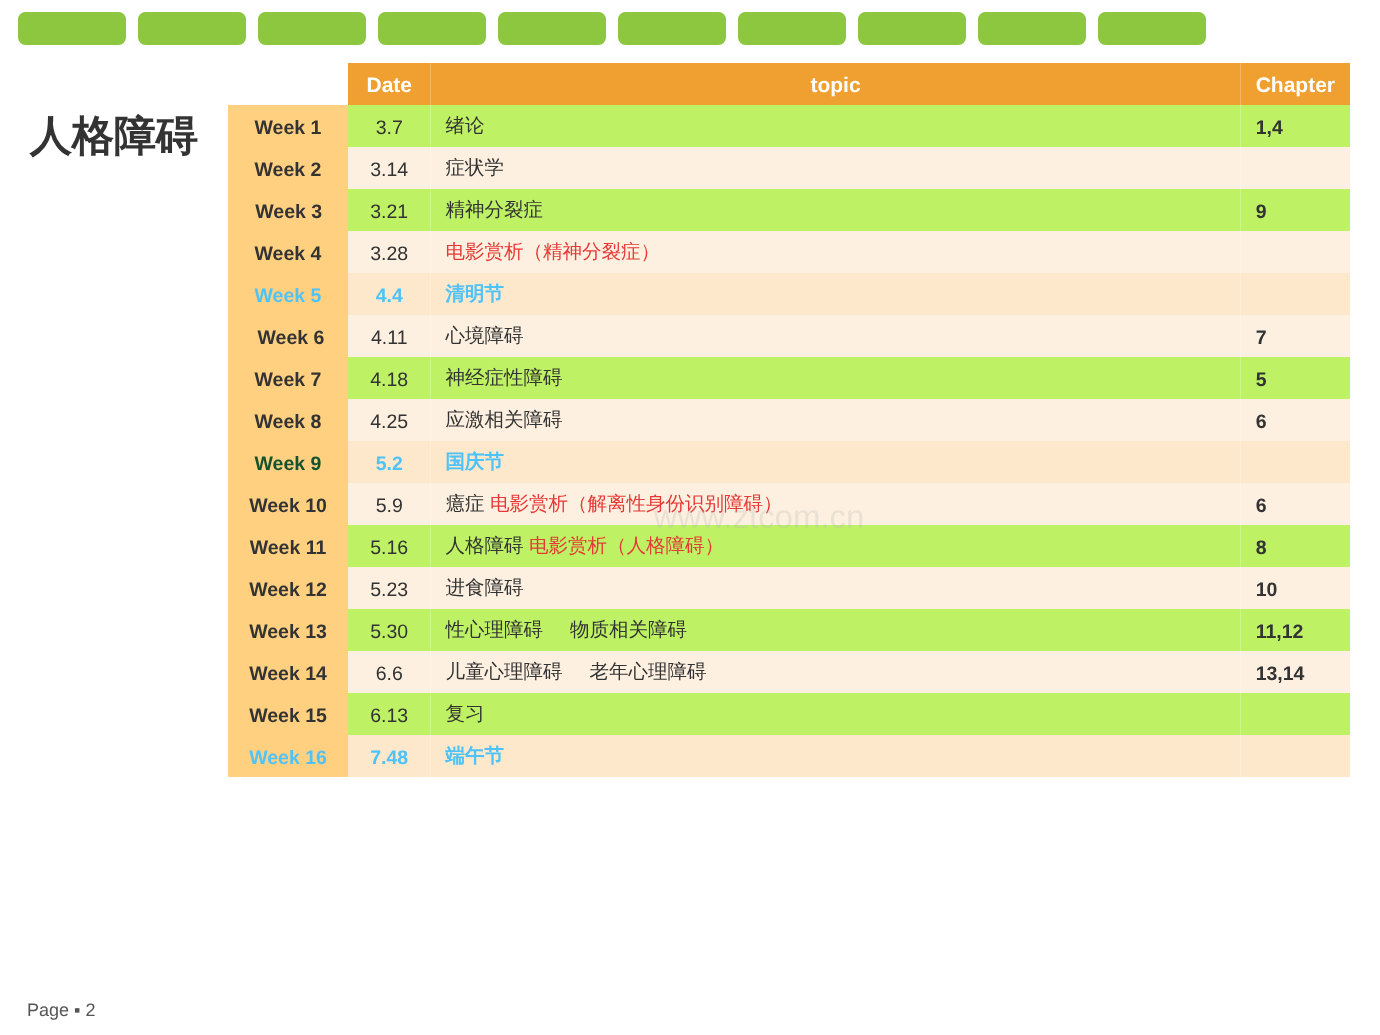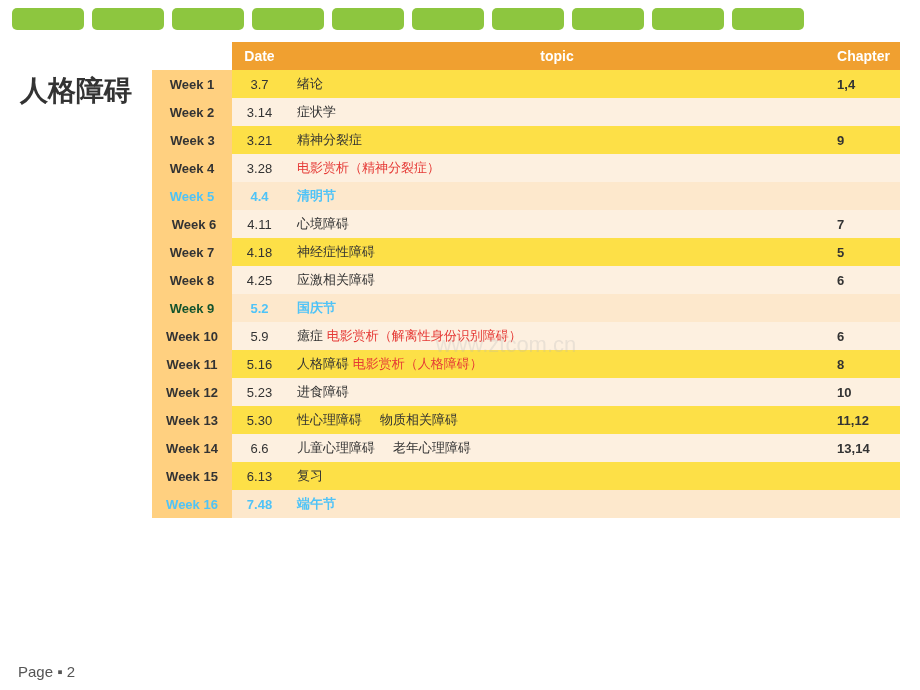--- a/index.html
+++ b/index.html
@@ -65,21 +65,21 @@
       font-weight: bold;
       font-size: 14px;
     }
 
     thead tr th:first-child {
       background: transparent;
       border: none;
     }
 
     tbody tr {
-      background-color: #fde047;
+      background-color: #bef264;
     }
     tbody tr:nth-child(even) {
       background-color: #fdf0e0;
     }
 
     
     tbody tr.holiday-row {
       background-color: #fde8cc;
     }
 
@@ -140,21 +140,21 @@
       font-size: 22px;
       pointer-events: none;
       white-space: nowrap;
       z-index: 10;
     }
 
     .page-footer {
       position: absolute;
       bottom: 10px;
       left: 18px;
-      font-size: 15px;
+      font-size: 12px;
       color: #555;
     }
 
     .col-week { width: 80px; }
     .col-date { width: 55px; }
     .col-topic { }
     .col-chapter { width: 70px; }
   </style>
 </head>
 <body>

